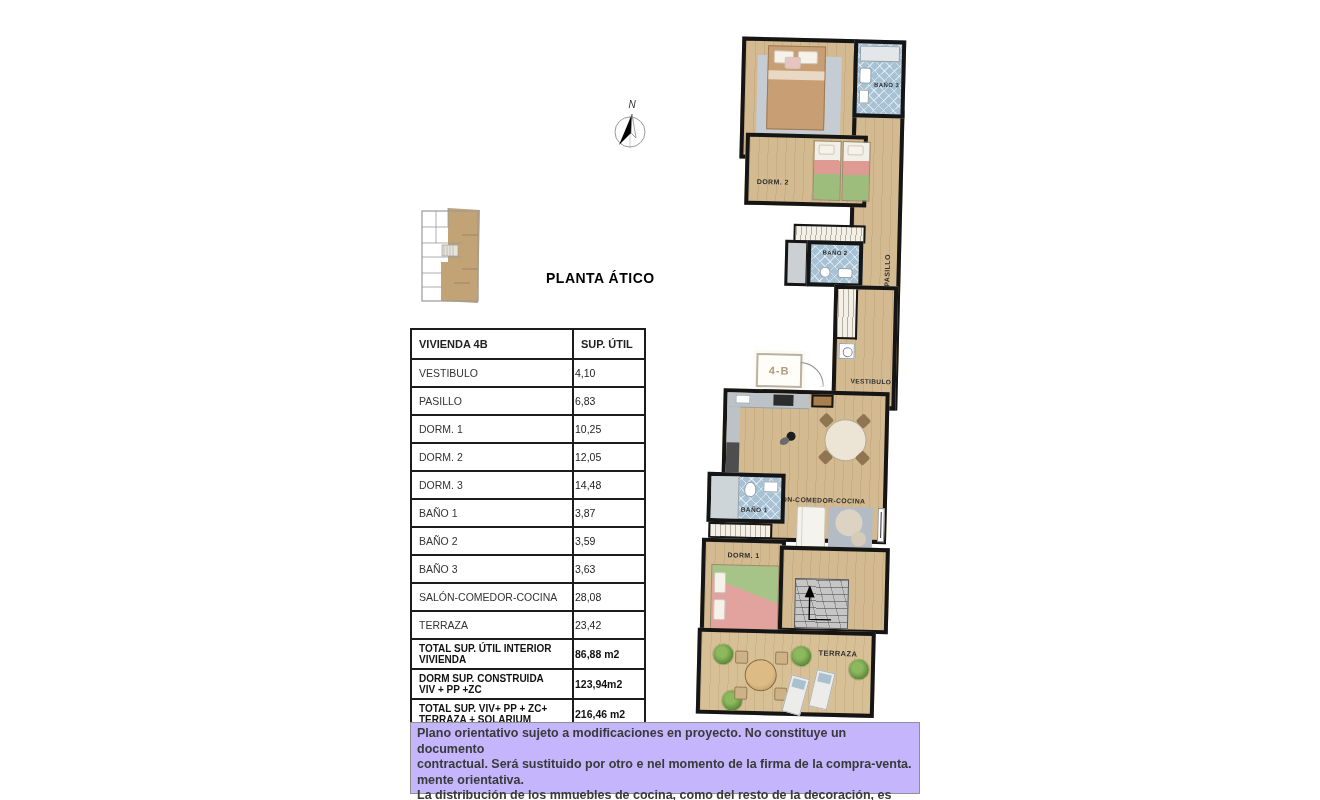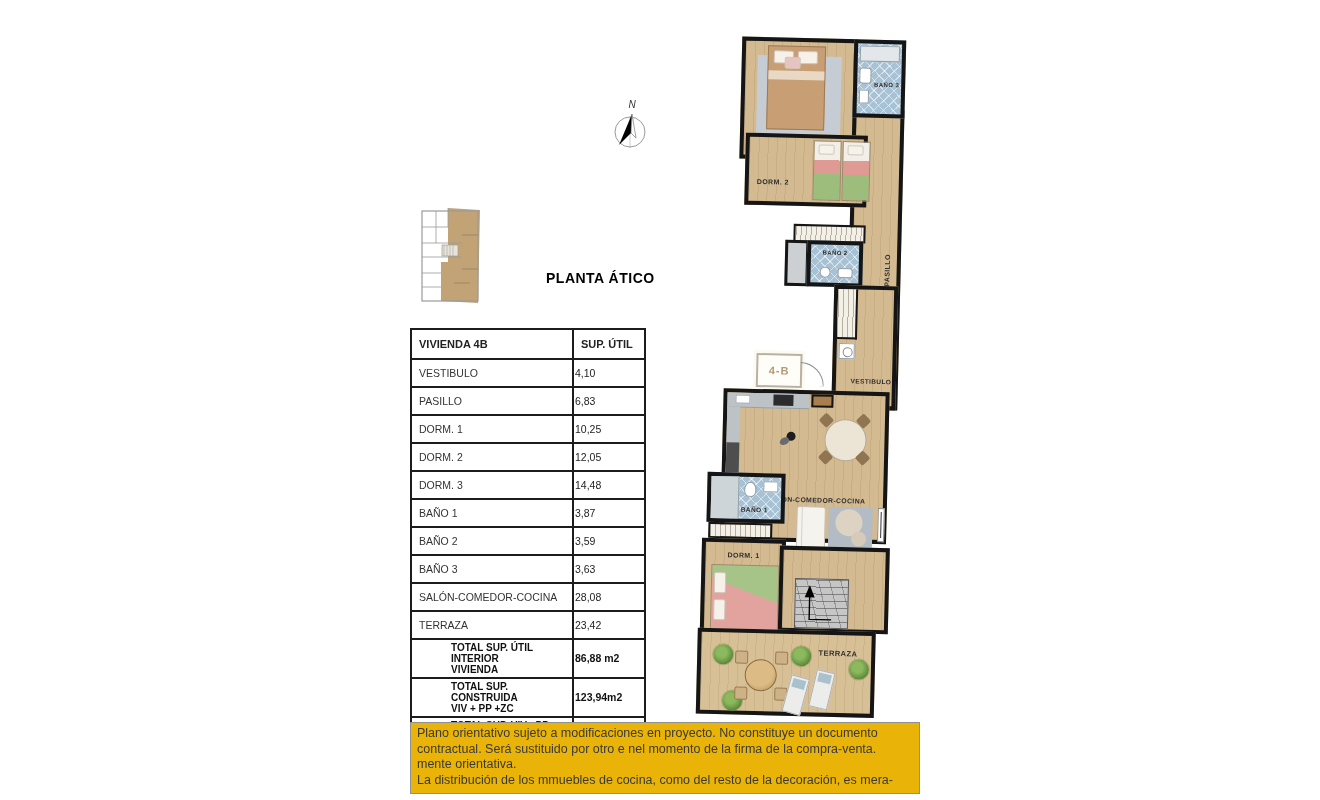--- a/index.html
+++ b/index.html
@@ -7,26 +7,26 @@
        font-family:"Liberation Sans",sans-serif;color:#222;}
   .abs{position:absolute;}
 
   
   #area-table{position:absolute;left:410px;top:328px;border-collapse:collapse;}
   #area-table td,#area-table th{border:2px solid #1c1c1c;font-size:10.5px;vertical-align:middle;}
   #area-table th{font-weight:bold;text-align:left;padding:4px 7px;height:20px;font-size:11px;}
   #area-table td.lblc{width:146px;padding:2px 7px;height:22px;color:#333;}
   #area-table td.valc{width:68px;text-align:left;height:22px;}
   #area-table tr.totalr td{font-weight:bold;height:24px;line-height:11px;color:#111;}
-  #area-table tr.totalr td.lblc div{font-size:10px;margin-left:32px;}
+  #area-table tr.totalr td.lblc div{font-size:10px;}
 
   
   #disclaimer{position:absolute;left:410px;top:722px;width:496px;height:64px;
-    border:1px solid #8f8f8f;background:#eab308;padding:3px 6px;
-    font-size:12.5px;line-height:15.5px;color:#3a3a3a;}
+    border:1px solid #8f8f8f;background:#c4b5fd;padding:3px 6px;
+    font-size:12.5px;line-height:15.5px;color:#3a3a3a;font-weight:bold;}
 
   
   #page-title{position:absolute;left:546px;top:270px;font-size:14px;font-weight:bold;
     letter-spacing:.5px;color:#000000;}
 
   
   #plan{position:absolute;left:698px;top:38px;width:200px;height:680px;
         transform:rotate(1.4deg);transform-origin:50% 50%;}
   .room{position:absolute;box-sizing:border-box;border:4px solid #151515;}
   .wood{background-color:#d4ba90;
@@ -131,21 +131,21 @@
       </tr>
     <tr class="totalr">
       <td class="lblc">
           <div>TOTAL SUP. ÚTIL INTERIOR</div>
           <div>VIVIENDA</div>
         </td>
       <td class="valc">86,88 m2</td>
       </tr>
     <tr class="totalr">
       <td class="lblc">
-          <div>TOTAL SUP. CONSTRUIDA</div>
+          <div>DORM SUP. CONSTRUIDA</div>
           <div>VIV + PP +ZC</div>
         </td>
       <td class="valc">123,94m2</td>
       </tr>
     <tr class="totalr">
       <td class="lblc">
           <div>TOTAL SUP. VIV+ PP + ZC+</div>
           <div>TERRAZA + SOLARIUM</div>
         </td>
       <td class="valc">216,46 m2</td>

